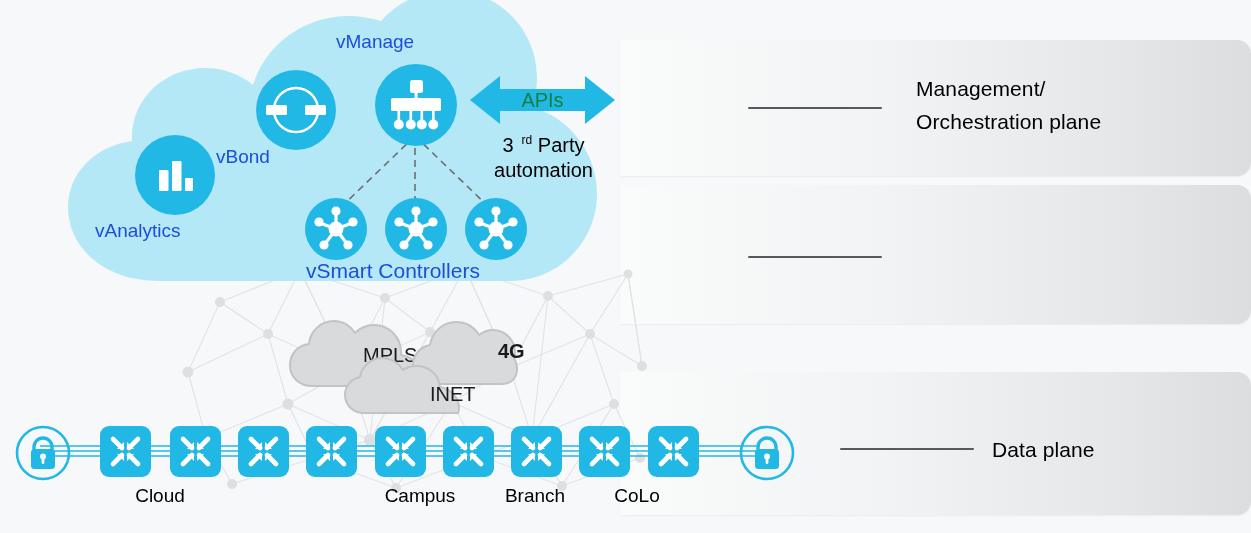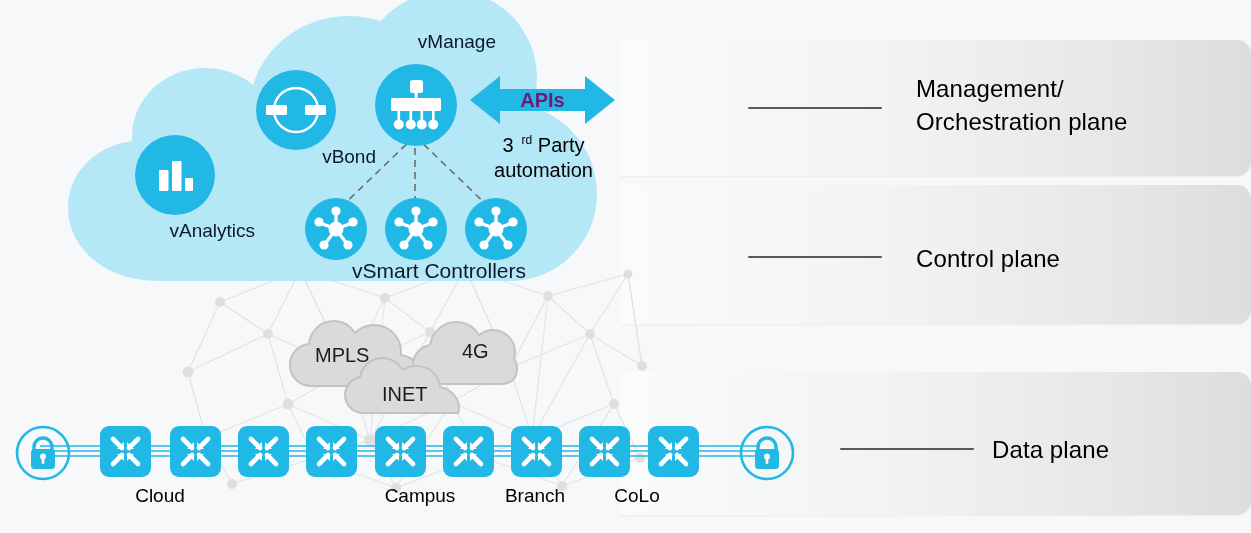--- a/index.html
+++ b/index.html
@@ -19,55 +19,55 @@
     background:linear-gradient(90deg,#fafbfb 0%,#f2f3f4 42%,#e6e7e8 78%,#dcdddf 100%);
     border-top-right-radius:14px;border-bottom-right-radius:14px;
     box-shadow:0 1px 2px rgba(0,0,0,.05);
   }
   .plane-rule{
     position:absolute;height:2px;background:#58595b;border-radius:1px;
   }
   .plane-label{
     position:absolute;
     color:#000;
-    font-size:24px;
+    font-size:21px;
     line-height:33px;
     letter-spacing:.1px;
     white-space:pre-line;
   }
 
   
   .bluecloud{position:absolute;left:60px;top:-4px;width:560px;height:290px;}
 
   
   .node{
     position:absolute;border-radius:50%;
     background:#22b8e6;
     display:flex;align-items:center;justify-content:center;
   }
   .node-label{
-    position:absolute;text-align:right;color:#0f172a;font-size:19px;white-space:nowrap;
+    position:absolute;text-align:left;color:#1d4ed8;font-size:19px;white-space:nowrap;
   }
 
   
   .api-wrap{position:absolute;left:470px;top:72px;width:145px;height:56px;}
   .api-text{
     position:absolute;left:0;top:0;width:145px;height:56px;
     display:flex;align-items:center;justify-content:center;
-    color:#701a75;font-size:20px;pointer-events:none;font-weight:bold;
+    color:#15803d;font-size:20px;pointer-events:none;
   }
   .api-sub{
     position:absolute;left:466px;top:128px;width:155px;text-align:center;
     color:#000;font-size:20px;line-height:25px;
   }
   .api-sub sup{font-size:12px;vertical-align:super;padding-left:8px;}
 
   
   .tcloud-label{
-    position:absolute;color:#1b1b1b;font-size:20px;white-space:nowrap;
+    position:absolute;color:#1b1b1b;font-size:20px;white-space:nowrap;margin-left:48px;
   }
 
   
   .router{
     position:absolute;width:51px;height:51px;border-radius:9px;background:#22b8e6;
   }
   .edge-label{
     position:absolute;color:#000;font-size:19px;white-space:nowrap;text-align:center;
   }
   .vedge-caption{position:absolute;left:568px;top:386px;font-size:20px;color:#000;white-space:nowrap;}
@@ -79,21 +79,20 @@
 
 <div id="stage">
 
   <div class="plane-panel" style="left:620px;top:40px;width:631px;height:136px;"></div>
   <div class="plane-rule" style="left:748px;top:107px;width:134px;"></div>
   <div class="plane-label" style="left:916px;top:72px;width:330px;">Management/
 Orchestration plane</div>
 
   <div class="plane-panel" style="left:620px;top:185px;width:631px;height:139px;"></div>
   <div class="plane-rule" style="left:748px;top:256px;width:134px;"></div>
-  <div class="plane-label" style="left:916px;top:242px;width:330px;">Control plane</div>
 
   <div class="plane-panel" style="left:620px;top:372px;width:631px;height:143px;"></div>
   <div class="plane-rule" style="left:840px;top:448px;width:134px;"></div>
   <div class="plane-label" style="left:992px;top:433px;width:330px;">Data plane</div>
 
   <svg style="position:absolute;left:180px;top:262px;" width="470" height="235" viewBox="0 0 470 235">
     <g stroke="#e1e2e4" stroke-width="1.1" fill="none">
       <path d="M40 40 L120 8 L205 36 L285 6 L368 34 L448 12"></path>
       <path d="M8 110 L88 72 L168 108 L250 70 L330 106 L410 72 L462 104"></path>
       <path d="M26 176 L108 142 L190 178 L272 140 L352 176 L434 142"></path>
@@ -156,21 +155,21 @@
              C55 3 63 8 67 15 C72 10 79 7 86 7 C101 7 113 19 113 34
              C113 35 113 36 113 37 C126 39 136 50 136 63 C136 65 136 66 135 68 Z" fill="#d9dadb" stroke="#c2c3c4" stroke-width="2" stroke-linejoin="round"></path>
   </svg>
   <div class="tcloud-label" style="left:315px;top:344px;">MPLS</div>
 
   <svg style="position:absolute;left:412px;top:318px;" width="108" height="70" viewBox="0 0 108 70">
     <path d="M20 66 C9 66 1 58 1 47 C1 37 8 29 18 27 C20 14 31 4 44 4
              C54 4 62 9 67 17 C71 14 76 12 81 12 C93 12 103 22 103 34
              C103 36 103 38 102 40 C105 45 106 51 104 57 C102 63 96 66 90 66 Z" fill="#d9dadb" stroke="#c2c3c4" stroke-width="2" stroke-linejoin="round"></path>
   </svg>
-  <div class="tcloud-label" style="left:462px;top:340px;">4G</div>
+  <div class="tcloud-label" style="left:450px;top:340px;font-weight:bold;">4G</div>
 
   <svg style="position:absolute;left:344px;top:357px;" width="126" height="60" viewBox="0 0 126 60">
     <path d="M20 56 C9 56 1 48 1 38 C1 29 7 22 16 20 C18 9 27 1 38 1
              C47 1 55 6 59 13 C63 10 68 9 73 9 C85 9 95 18 96 30
              C107 32 115 41 115 51 C115 53 115 54 114 56 Z" fill="#d9dadb" stroke="#c2c3c4" stroke-width="2" stroke-linejoin="round"></path>
   </svg>
   <div class="tcloud-label" style="left:382px;top:383px;">INET</div>
 
   <svg style="position:absolute;left:300px;top:130px;" width="240" height="90" viewBox="0 0 240 90">
     <g stroke="#6d6e71" stroke-width="1.6" fill="none" stroke-dasharray="7,5">

